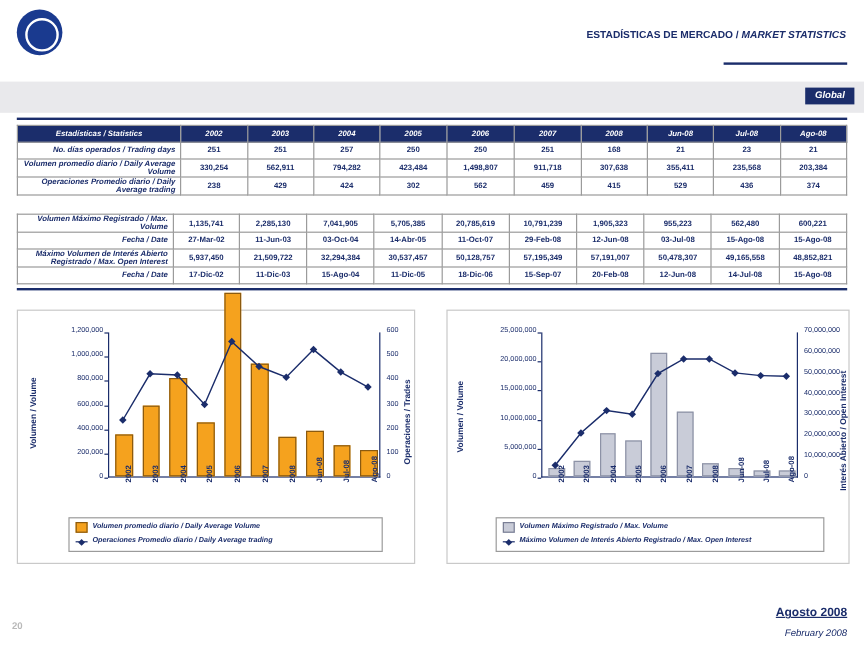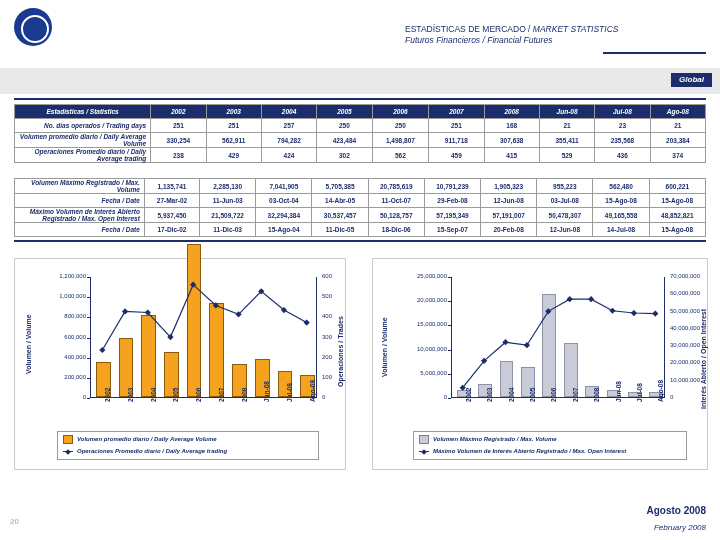--- a/index.html
+++ b/index.html
@@ -6,21 +6,21 @@
   body{width:720px;height:540px;background:#ffffff;font-family:"Liberation Sans",sans-serif;position:relative;overflow:hidden;}
 
   
   .logo-wrap{position:absolute;left:14px;top:6px;width:200px;height:44px;}
   .logo-circle{position:absolute;left:0;top:2px;width:38px;height:38px;border-radius:50%;background:#1a3a8f;}
   .logo-circle:after{content:"";position:absolute;left:7px;top:7px;width:24px;height:24px;border-radius:50%;border:2px solid #ffffff;}
   .logo-text{position:absolute;left:40px;top:6px;font-size:27px;font-weight:bold;color:#1b2d6b;letter-spacing:-.5px;font-family:"Liberation Sans",sans-serif;}
   .logo-text .dot{color:#1b2d6b;}
 
   .title-block{position:absolute;left:405px;top:24px;width:300px;}
-  .title-1{font-size:8.5px;font-weight:normal;color:#1b2d6b;line-height:11px;}
+  .title-1{font-size:8.5px;font-weight:bold;color:#1b2d6b;line-height:11px;text-align:right;}
   .title-1 i{font-style:italic;}
   .title-2{font-size:8.5px;font-style:italic;color:#1b2d6b;line-height:11px;}
   .rule{position:absolute;left:603px;top:52px;width:103px;height:2px;background:#1b2d6b;}
 
   .grey-band{position:absolute;left:0;top:68px;width:720px;height:26px;background:#e9e9ec;}
   .global-tab{position:absolute;right:8px;top:73px;background:#1b2d6b;color:#ffffff;font-size:8px;font-weight:bold;font-style:italic;padding:2px 8px 3px 8px;margin-left:28px;}
 
   
   table{border-collapse:collapse;}
   .tbl{position:absolute;font-size:6.5px;}
@@ -48,33 +48,32 @@
   .plot{position:absolute;border-left:1px solid #1b2d6b;border-bottom:1px solid #1b2d6b;border-right:1px solid #1b2d6b;}
   .bar{position:absolute;bottom:0;}
   .legend{position:absolute;border:1px solid #9b9b9b;background:#fff;font-size:6px;color:#1b2d6b;font-weight:bold;font-style:italic;padding:3px 5px;}
   .lg-row{display:flex;align-items:center;gap:4px;line-height:9px;white-space:nowrap;}
   .sw{width:8px;height:7px;display:inline-block;}
   .sw-line{width:10px;height:0;border-top:1px solid #1b2d6b;display:inline-block;position:relative;}
   .sw-line:after{content:"";position:absolute;left:3px;top:-2px;width:4px;height:4px;background:#1b2d6b;transform:rotate(45deg);}
 
   
   .page-no{position:absolute;left:10px;bottom:14px;font-size:8px;color:#b9b9b9;font-weight:bold;}
-  .foot-1{position:absolute;right:14px;bottom:24px;font-size:10px;font-weight:bold;color:#1b2d6b;}
+  .foot-1{position:absolute;right:14px;bottom:24px;font-size:10px;font-weight:bold;color:#1b2d6b;text-decoration:underline;}
   .foot-2{position:absolute;right:14px;bottom:8px;font-size:8px;font-style:italic;color:#1b2d6b;}
 </style>
 </head>
 <body>
 
 <div class="logo-wrap">
   <div class="logo-circle"></div>
 </div>
 
 <div class="title-block">
   <div class="title-1"><span>ESTADÍSTICAS DE MERCADO / </span><i>MARKET STATISTICS</i></div>
-  <div class="title-2">Futuros Financieros / Financial Futures</div>
 </div>
 <div class="rule"></div>
 <div class="grey-band"></div>
 <div class="global-tab">Global</div>
 
 <div class="sep2"></div>
 <table class="tbl" id="stats-table">
   <tbody>
       <tr class="hdr">
     <td class="c1">Estadísticas / Statistics</td>

